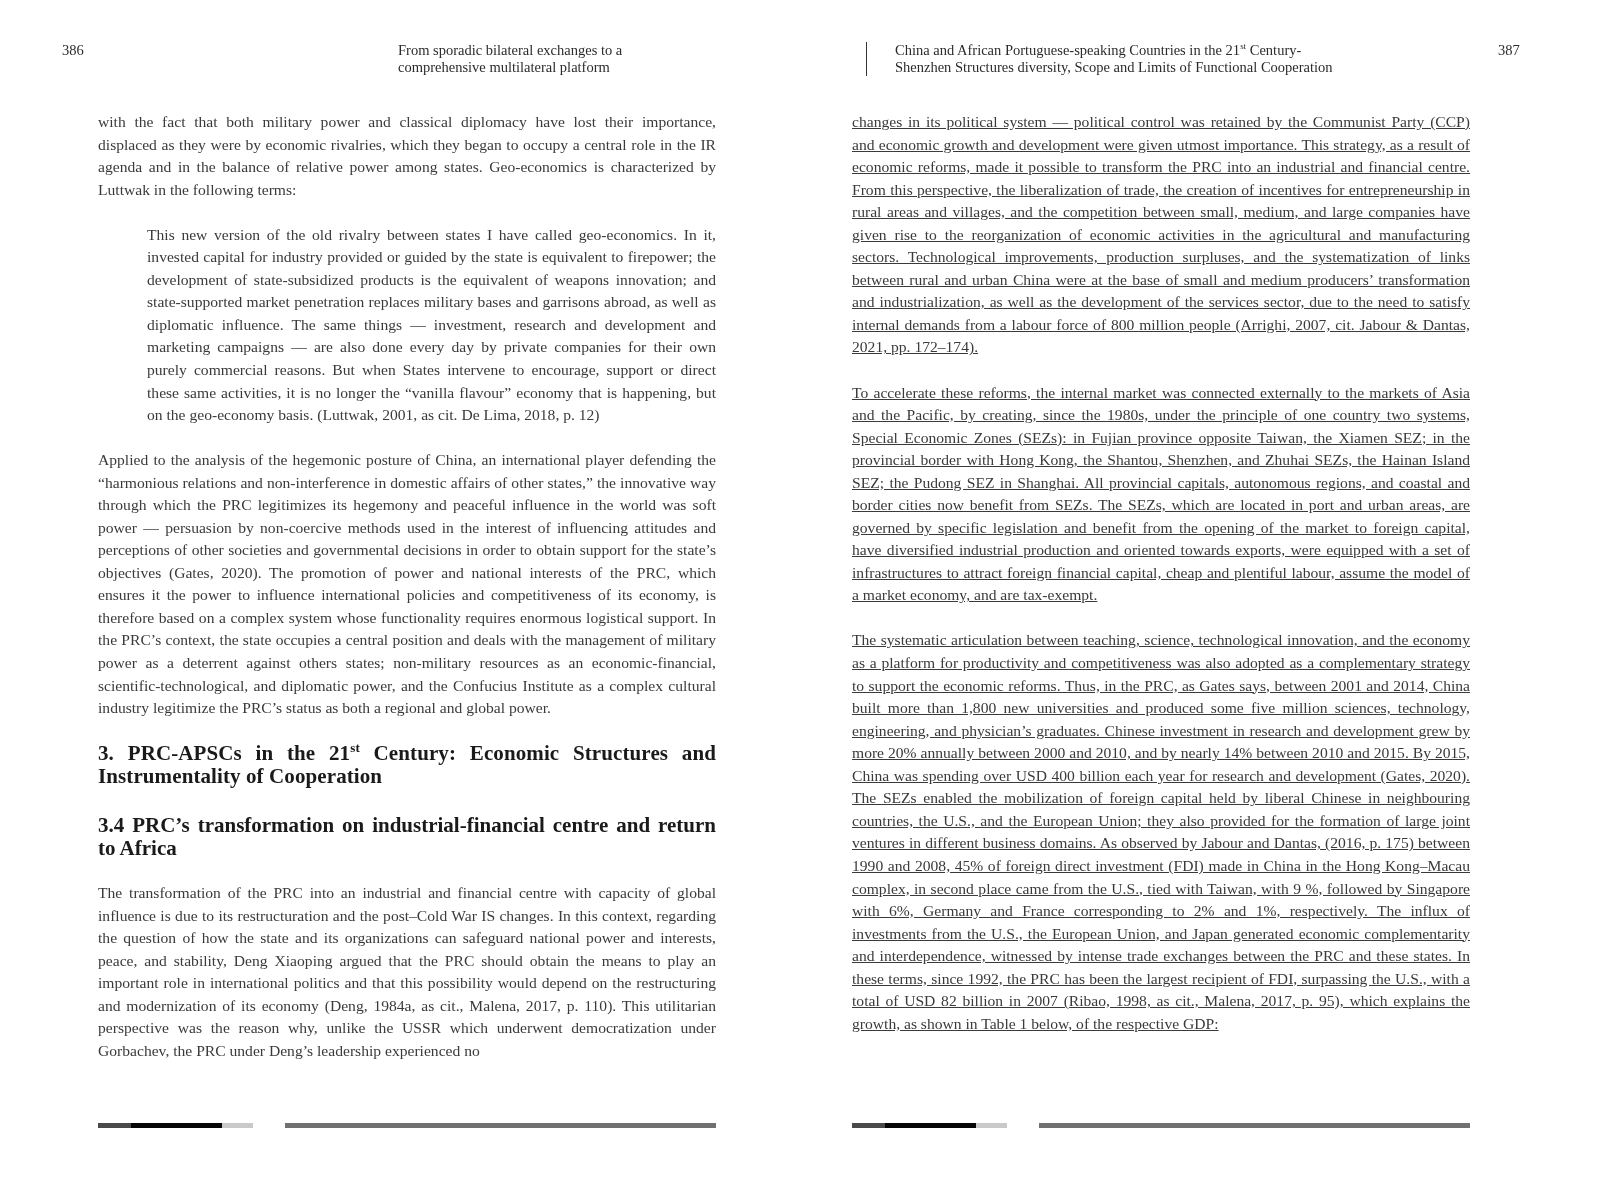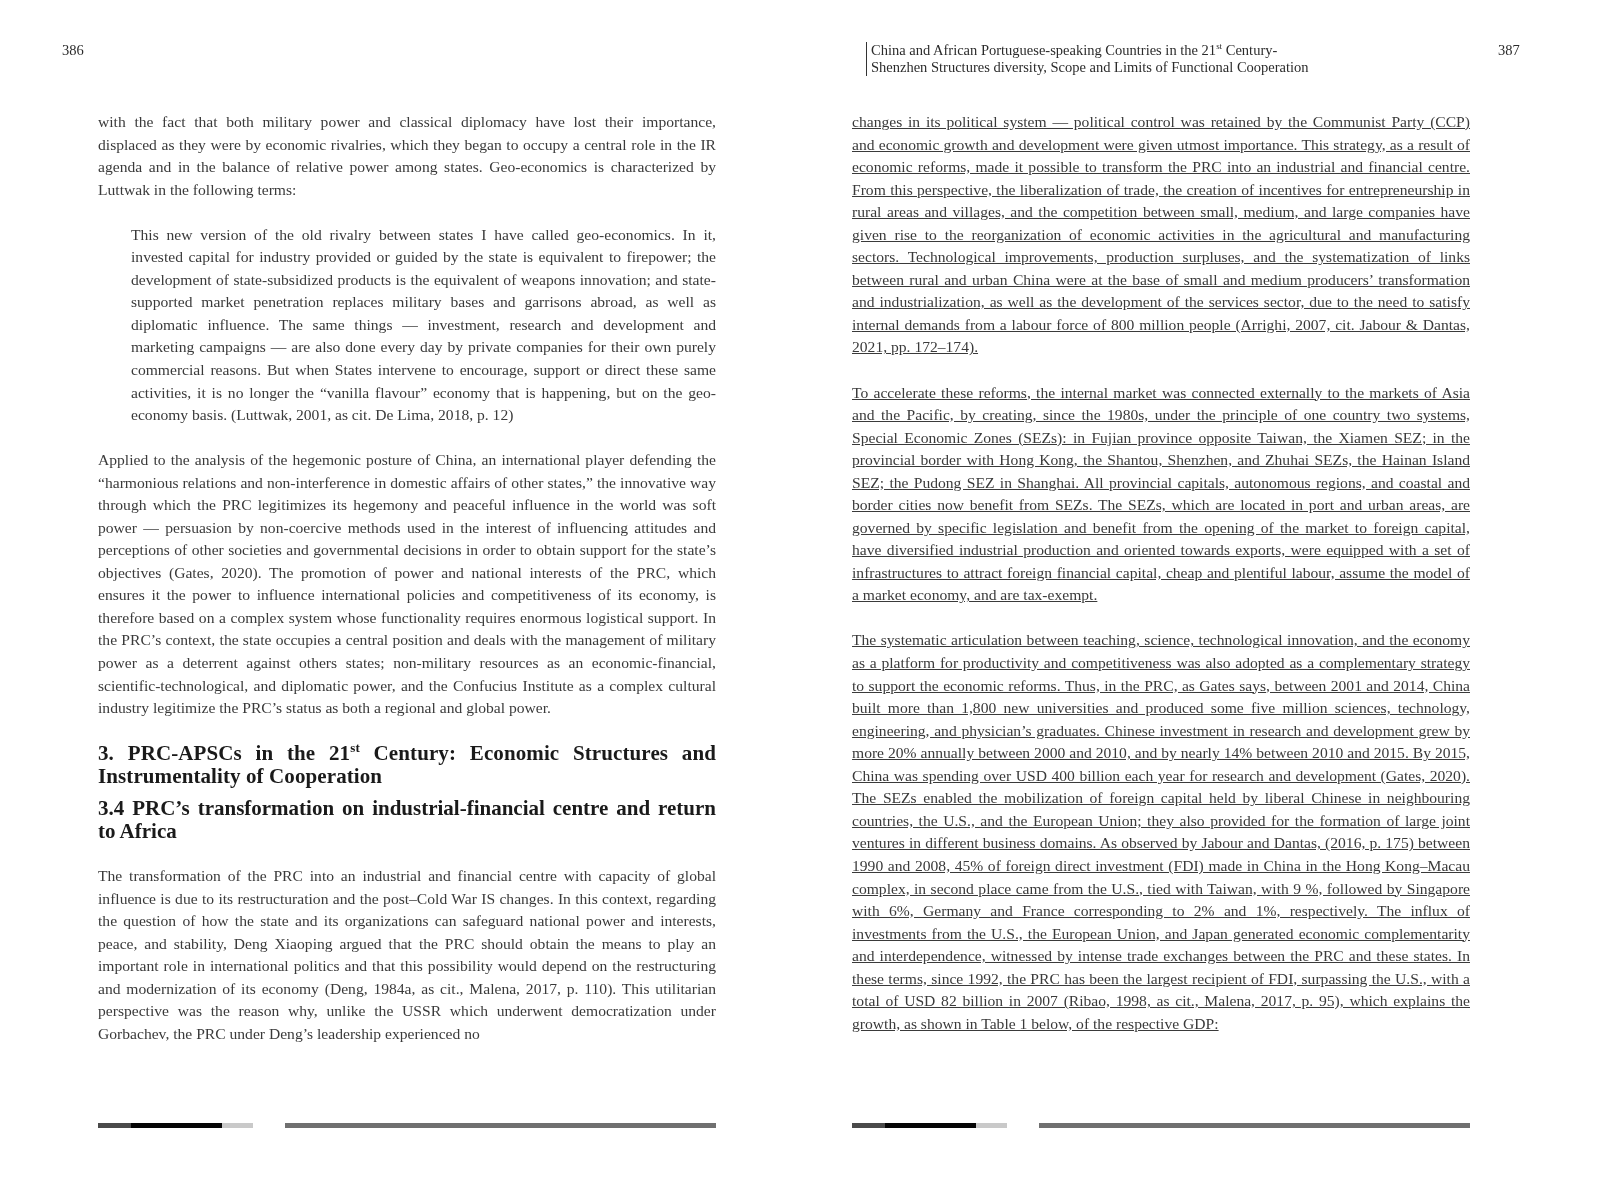--- a/index.html
+++ b/index.html
@@ -9,46 +9,50 @@
   #page-left { left:0; width:800px; }
   #page-right { left:800px; width:800px; }
 
   .running-head { position:absolute; top:42px; font-size:14.5px; line-height:17px; color:#2b2b2b;
                   font-family:"Liberation Sans Narrow","Liberation Serif", serif; }
   .pnum { position:absolute; top:42px; font-size:14.5px; color:#2b2b2b; }
   #left-pnum { left:62px; }
   #left-head-a { left:98px; width:260px; }
   #left-head-a .rule { display:inline-block; width:92px; height:1px; background:#333; vertical-align:middle; margin-left:8px; }
   #left-head-b { left:398px; width:260px; }
-  #right-head { left:66px; padding-left:4px; border-left:1.5px solid #333; width:520px; }
+  #right-head { left:66px; padding-left:28px; border-left:1.5px solid #333; width:520px; }
   #right-pnum { left:698px;text-align:center; }
   sup { font-size:0.62em; line-height:0; vertical-align:super; }
 
   .col { position:absolute; top:111px; width:618px; font-size:15.6px; line-height:22.55px;
          text-align:justify; hyphens:none; }
   #left-col { left:98px; }
   #right-col { left:52px;text-decoration:underline; }
   .col p { margin:0 0 22.5px 0; }
-  .col p.quote { margin-left:33px; }
-  .col h2 { margin:0 0 9px 0; font-size:21px; line-height:23px; font-weight:bold; color:#1a1a1a;
+  .col p.quote { margin-left:49px; }
+  .col h2 { margin:0 0 26px 0; font-size:21px; line-height:23px; font-weight:bold; color:#1a1a1a;
             text-align:justify; letter-spacing:0.1px; }
   .col h3 { margin:0 0 22px 0; font-size:21px; line-height:23px; font-weight:bold; color:#1a1a1a; }
 
   .footer-bars { position:absolute; top:1123px; height:5px; }
   .fb-seg { position:absolute; top:0; height:5px; }
   .seg-dark { background:#4a4a4a; }
   .seg-black { background:#050505; }
   .seg-light { background:#c9c9c9; }
   .seg-long { background:#707070; }
 </style>
 </head>
 <body>
 
 <div class="page" id="page-left">
   <span class="pnum" id="left-pnum">386</span>
+  <div class="running-head" id="left-head-b">
+    <span>From sporadic bilateral exchanges to a</span><br>
+    <span>comprehensive multilateral platform</span>
+  </div>
 
   <div class="col" id="left-col">
     <p>with the fact that both military power and classical diplomacy have lost their importance, displaced as they were by economic rivalries, which they began to occupy a central role in the IR agenda and in the balance of relative power among states. Geo-economics is characterized by Luttwak in the following terms:</p>
     <p class="quote">This new version of the old rivalry between states I have called geo-economics. In it, invested capital for industry provided or guided by the state is equivalent to firepower; the development of state-subsidized products is the equivalent of weapons innovation; and state-supported market penetration replaces military bases and garrisons abroad, as well as diplomatic influence. The same things — investment, research and development and marketing campaigns — are also done every day by private companies for their own purely commercial reasons. But when States intervene to encourage, support or direct these same activities, it is no longer the “vanilla flavour” economy that is happening, but on the geo-economy basis. (Luttwak, 2001, as cit. De Lima, 2018, p. 12)</p>
     <p>Applied to the analysis of the hegemonic posture of China, an international player defending the “harmonious relations and non-interference in domestic affairs of other states,” the innovative way through which the PRC legitimizes its hegemony and peaceful influence in the world was soft power — persuasion by non-coercive methods used in the interest of influencing attitudes and perceptions of other societies and governmental decisions in order to obtain support for the state’s objectives (Gates, 2020). The promotion of power and national interests of the PRC, which ensures it the power to influence international policies and competitiveness of its economy, is therefore based on a complex system whose functionality requires enormous logistical support. In the PRC’s context, the state occupies a central position and deals with the management of military power as a deterrent against others states; non-military resources as an economic-financial, scientific-technological, and diplomatic power, and the Confucius Institute as a complex cultural industry legitimize the PRC’s status as both a regional and global power.</p>
     <h2><span>3. PRC-APSCs in the 21</span><sup>st</sup><span> Century: Economic Structures and Instrumentality of Cooperation</span></h2>
     <h3>3.4 PRC’s transformation on industrial-financial centre and return to Africa</h3>
     <p>The transformation of the PRC into an industrial and financial centre with capacity of global influence is due to its restructuration and the post–Cold War IS changes. In this context, regarding the question of how the state and its organizations can safeguard national power and interests, peace, and stability, Deng Xiaoping argued that the PRC should obtain the means to play an important role in international politics and that this possibility would depend on the restructuring and modernization of its economy (Deng, 1984a, as cit., Malena, 2017, p. 110). This utilitarian perspective was the reason why, unlike the USSR which underwent democratization under Gorbachev, the PRC under Deng’s leadership experienced no</p>
   </div>
 

